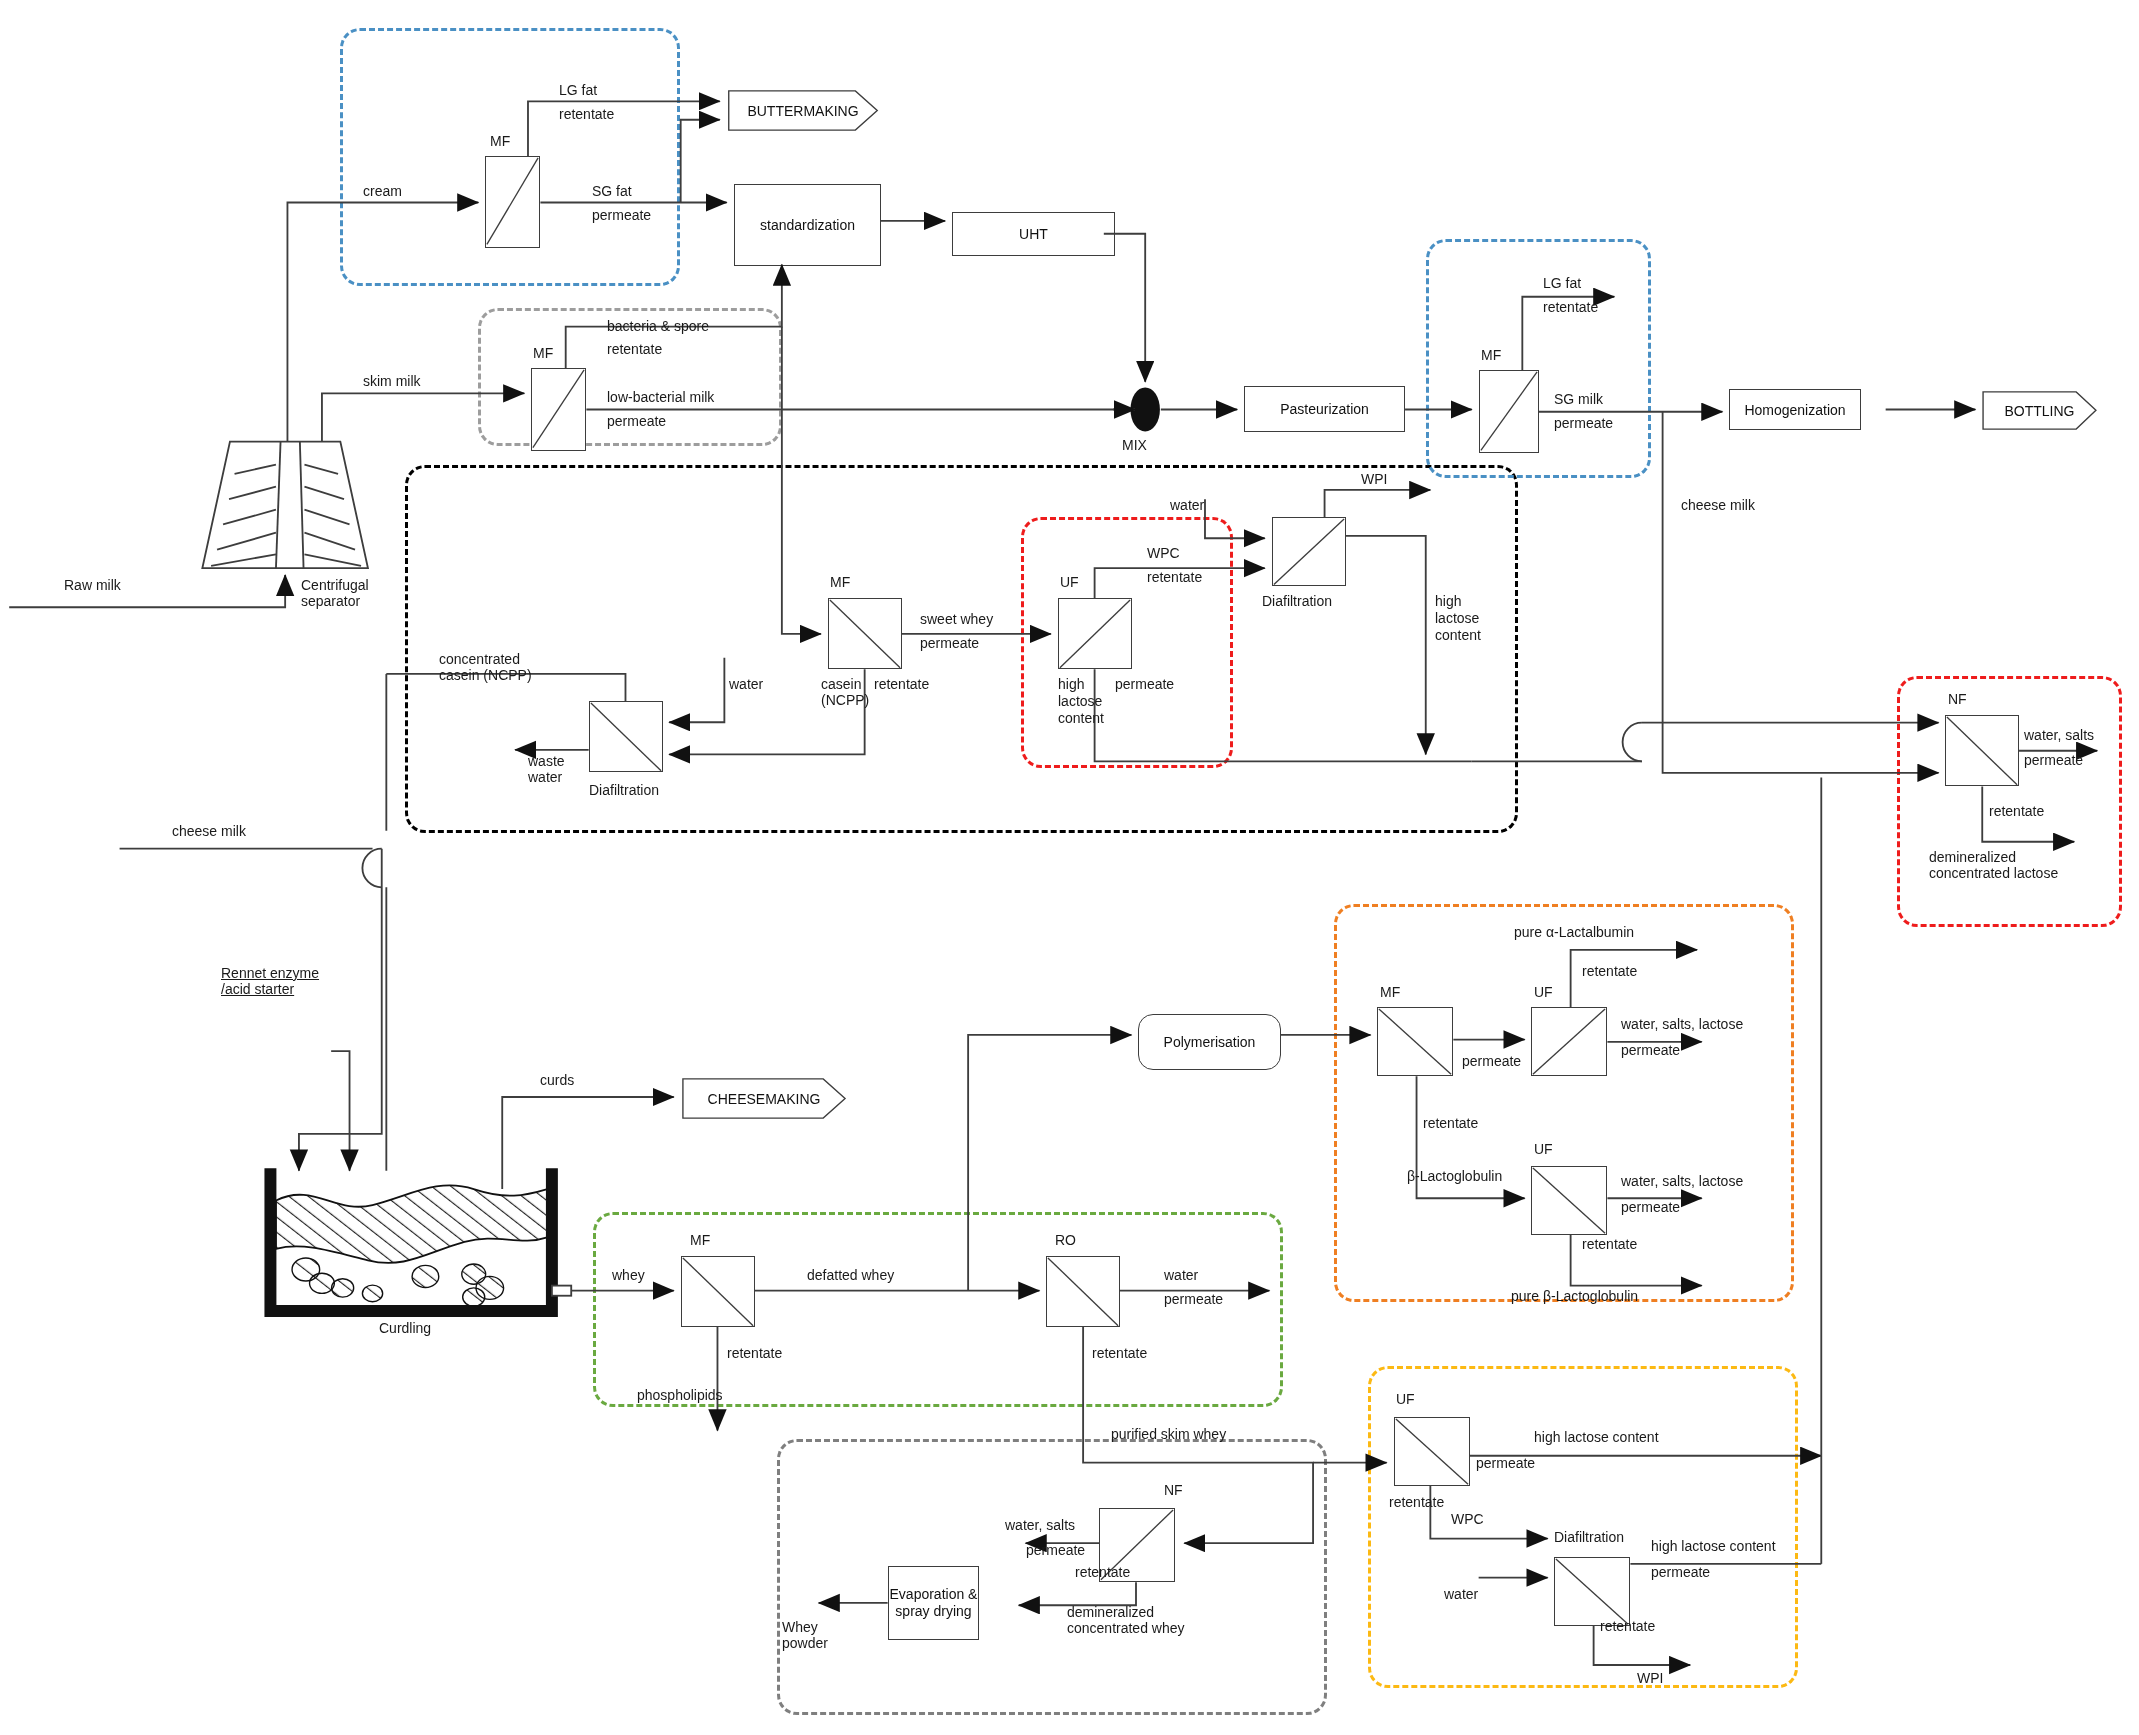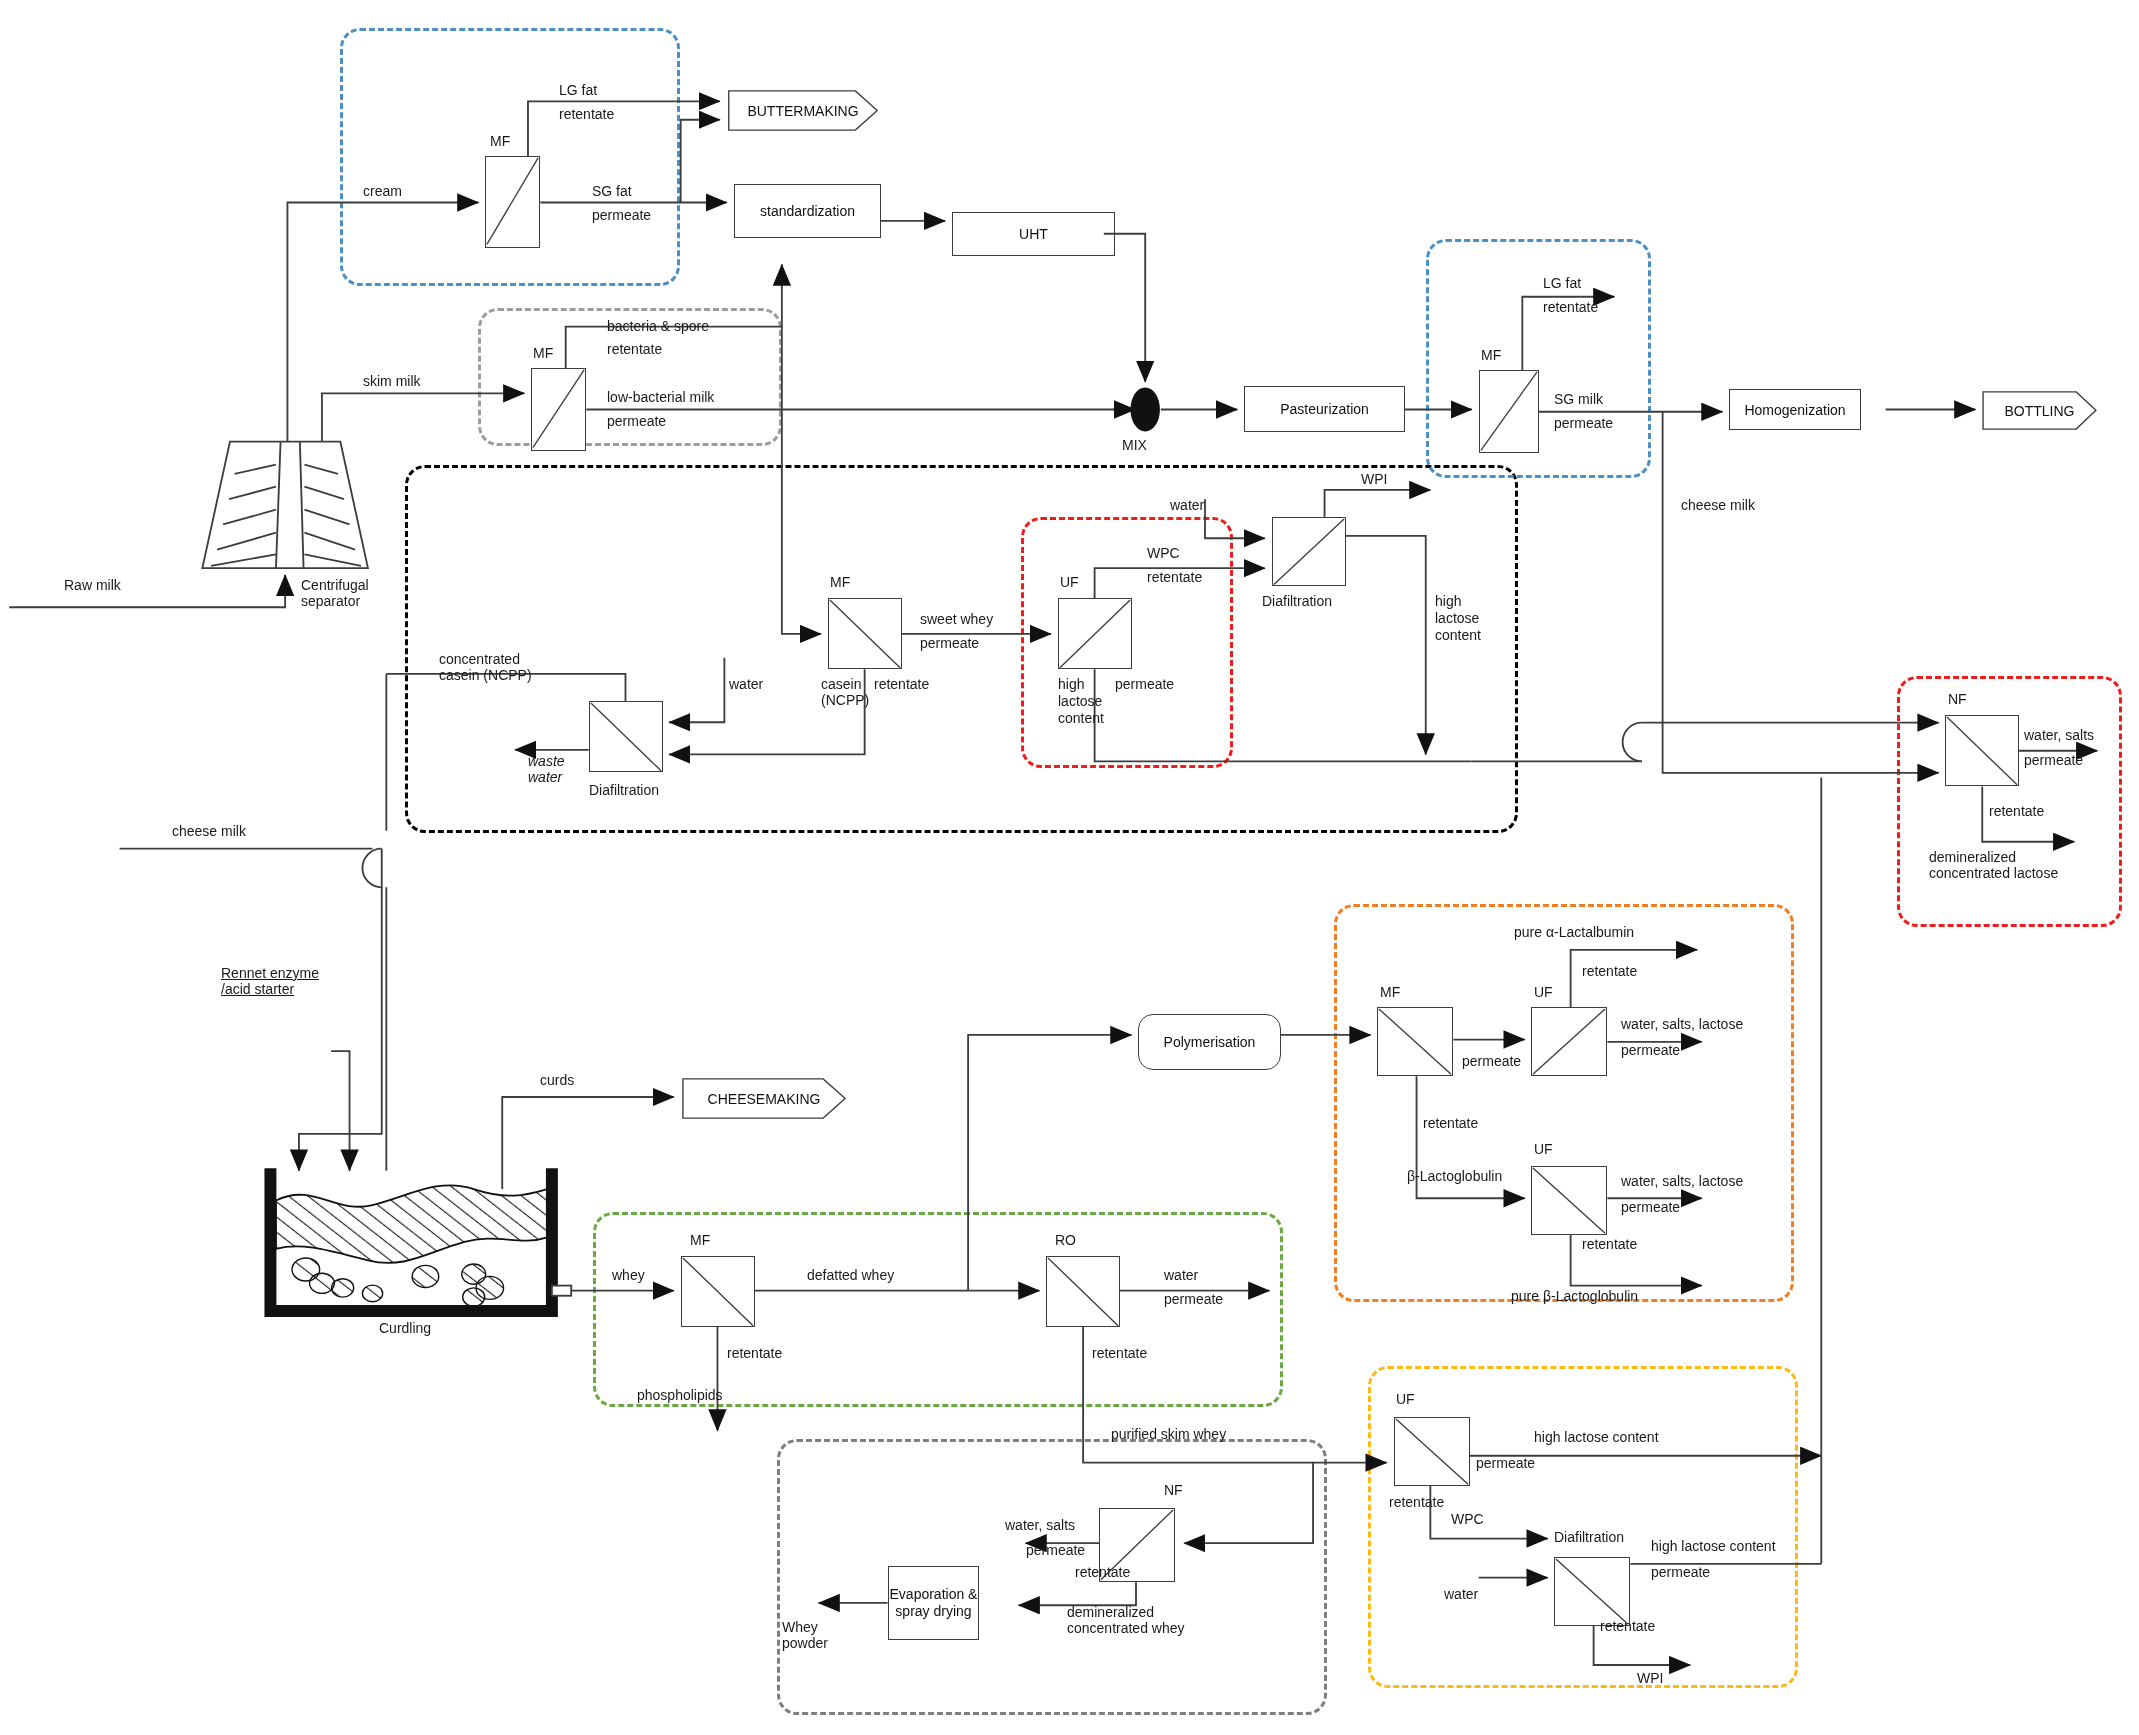--- a/index.html
+++ b/index.html
@@ -106,21 +106,21 @@
     <svg class="diag" viewBox="0 0 165 150" preserveAspectRatio="none">
         <line x1="2" y1="2" x2="163" y2="148" stroke="#3d3d3d" stroke-width="3"></line>
       </svg>
   </div>
   <div class="unit" style="left:1554px;top:1557px;width:76px;height:69px;">
     <svg class="diag" viewBox="0 0 165 150" preserveAspectRatio="none">
         <line x1="2" y1="2" x2="163" y2="148" stroke="#3d3d3d" stroke-width="3"></line>
       </svg>
   </div>
 
-  <div class="proc" style="left:734px;top:184px;width:147px;height:54px;text-align:center;">standardization</div>
+  <div class="proc" style="left:734px;top:184px;width:147px;height:82px;text-align:center;">standardization</div>
   <div class="proc" style="left:952px;top:212px;width:163px;height:44px;">UHT</div>
   <div class="proc" style="left:1244px;top:386px;width:161px;height:46px;">Pasteurization</div>
   <div class="proc" style="left:1729px;top:389px;width:132px;height:41px;">Homogenization</div>
   <div class="proc" style="left:1138px;top:1014px;width:143px;height:56px;border-radius:15px;">Polymerisation</div>
   <div class="proc" style="left:888px;top:1566px;width:91px;height:74px;white-space:pre-line;line-height:1.2;">Evaporation &amp;
 spray drying</div>
 
   <div class="term" style="left:727px;top:90px;width:152px;height:41px;">
     <svg viewBox="0 0 330 90" width="152" height="41">
         <polygon points="2,2 280,2 328,45 280,88 2,88" fill="#fff" stroke="#3d3d3d" stroke-width="3"></polygon>
@@ -348,21 +348,21 @@
   <div class="lbl" style="left:1170px;top:497px;">water</div>
   <div class="lbl" style="left:1361px;top:471px;">WPI</div>
   <div class="lbl" style="left:1262px;top:593px;">Diafiltration</div>
   <div class="lbl" style="left:1435px;top:593px;line-height:1.2;">high
 lactose
 content</div>
 
   <div class="lbl" style="left:439px;top:651px;line-height:1.15;">concentrated
 casein (NCPP)</div>
   <div class="lbl" style="left:729px;top:676px;">water</div>
-  <div class="lbl" style="left:528px;top:753px;line-height:1.15;font-style:italic;">waste
+  <div class="lbl" style="left:528px;top:753px;line-height:1.15;">waste
 water</div>
   <div class="lbl" style="left:589px;top:782px;">Diafiltration</div>
 
   <div class="lbl" style="left:1948px;top:691px;">NF</div>
   <div class="lbl" style="left:2024px;top:727px;">water, salts</div>
   <div class="lbl" style="left:2024px;top:752px;">permeate</div>
   <div class="lbl" style="left:1989px;top:803px;">retentate</div>
   <div class="lbl" style="left:1929px;top:849px;line-height:1.15;">demineralized
 concentrated lactose</div>
 

